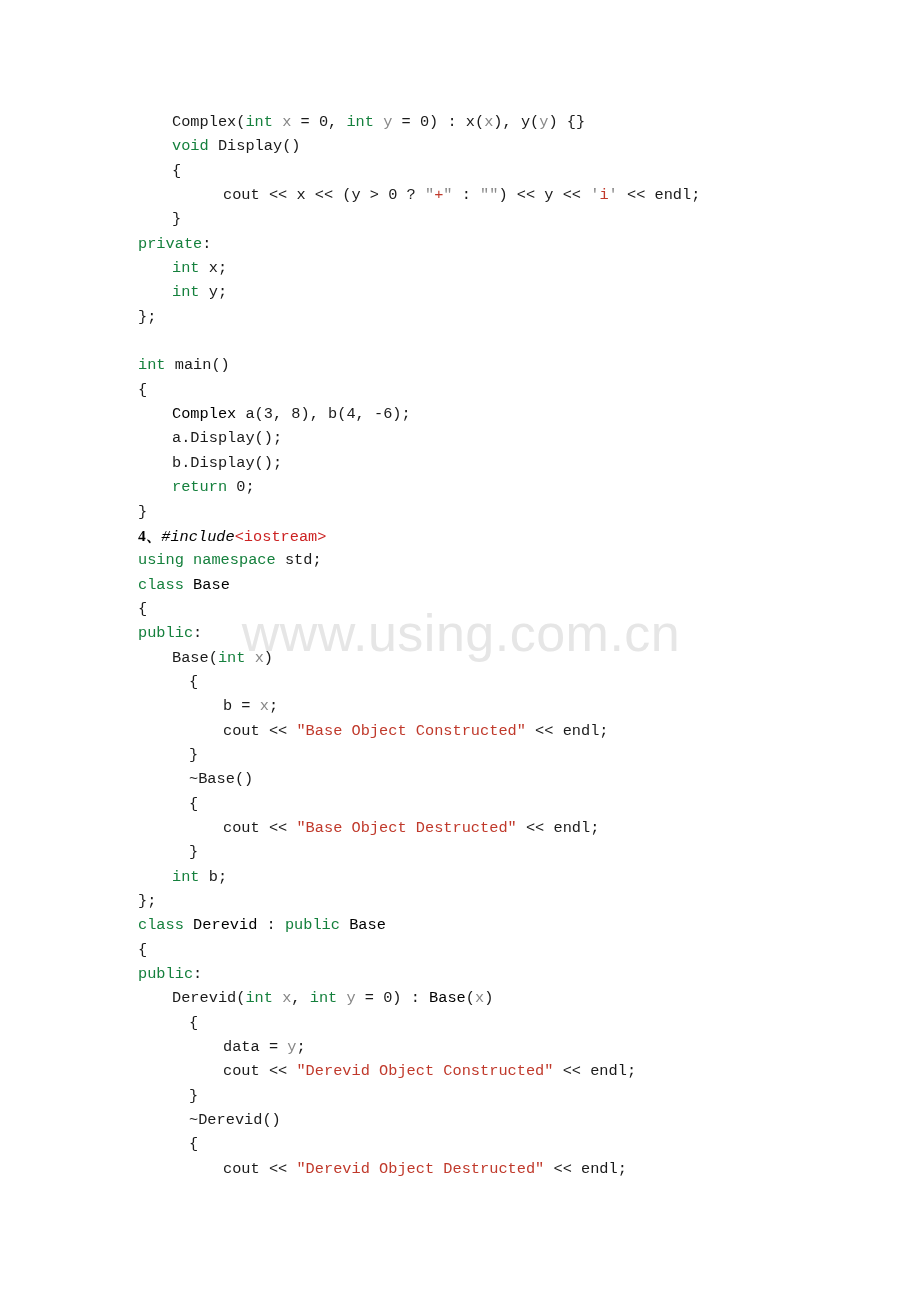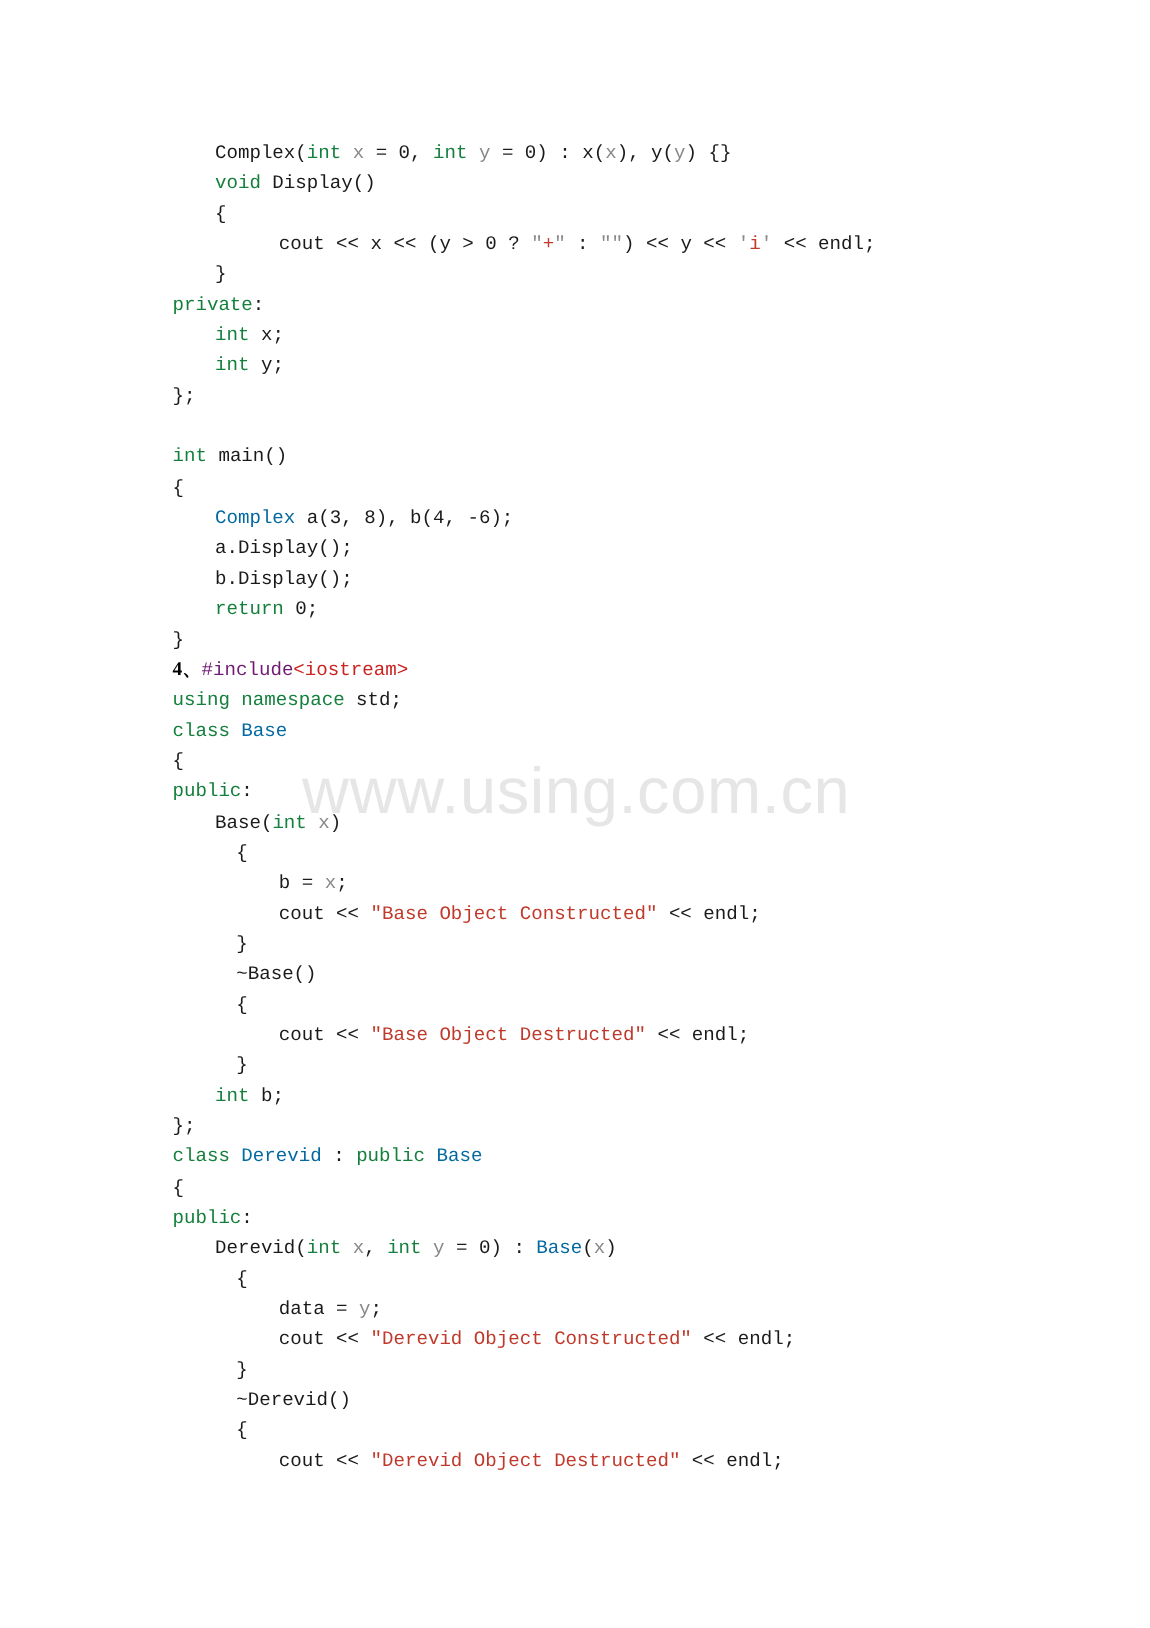--- a/index.html
+++ b/index.html
@@ -63,25 +63,25 @@
   #code .line.blank { }
 
   
   .i0 { padding-left: 0px; }
   .i1 { padding-left: 34px; }
   .i2 { padding-left: 51px; }
   .i3 { padding-left: 85px; }
 
   
   .kw      { color: #15803d; }         
-  .type    { color: #0369a1; }         
+  .type    { color: #000000; }         
   .str     { color: #c0392b; }         
   .strq    { color: #8a8a8a; }         
   .param   { color: #888888; }         
-  .pre     { color: #701a75; }         
+  .pre     { color: #000000; font-style: italic; }         
   .inc     { color: #cc2222; text-align: right; }
   .plain   { color: #1a1a1a; }
   .qnum {
     color: #000000;
     font-weight: bold;
     font-family: "Liberation Serif", "DejaVu Serif", serif;
     font-size: 15.5px;
   }
 </style>
 </head>

